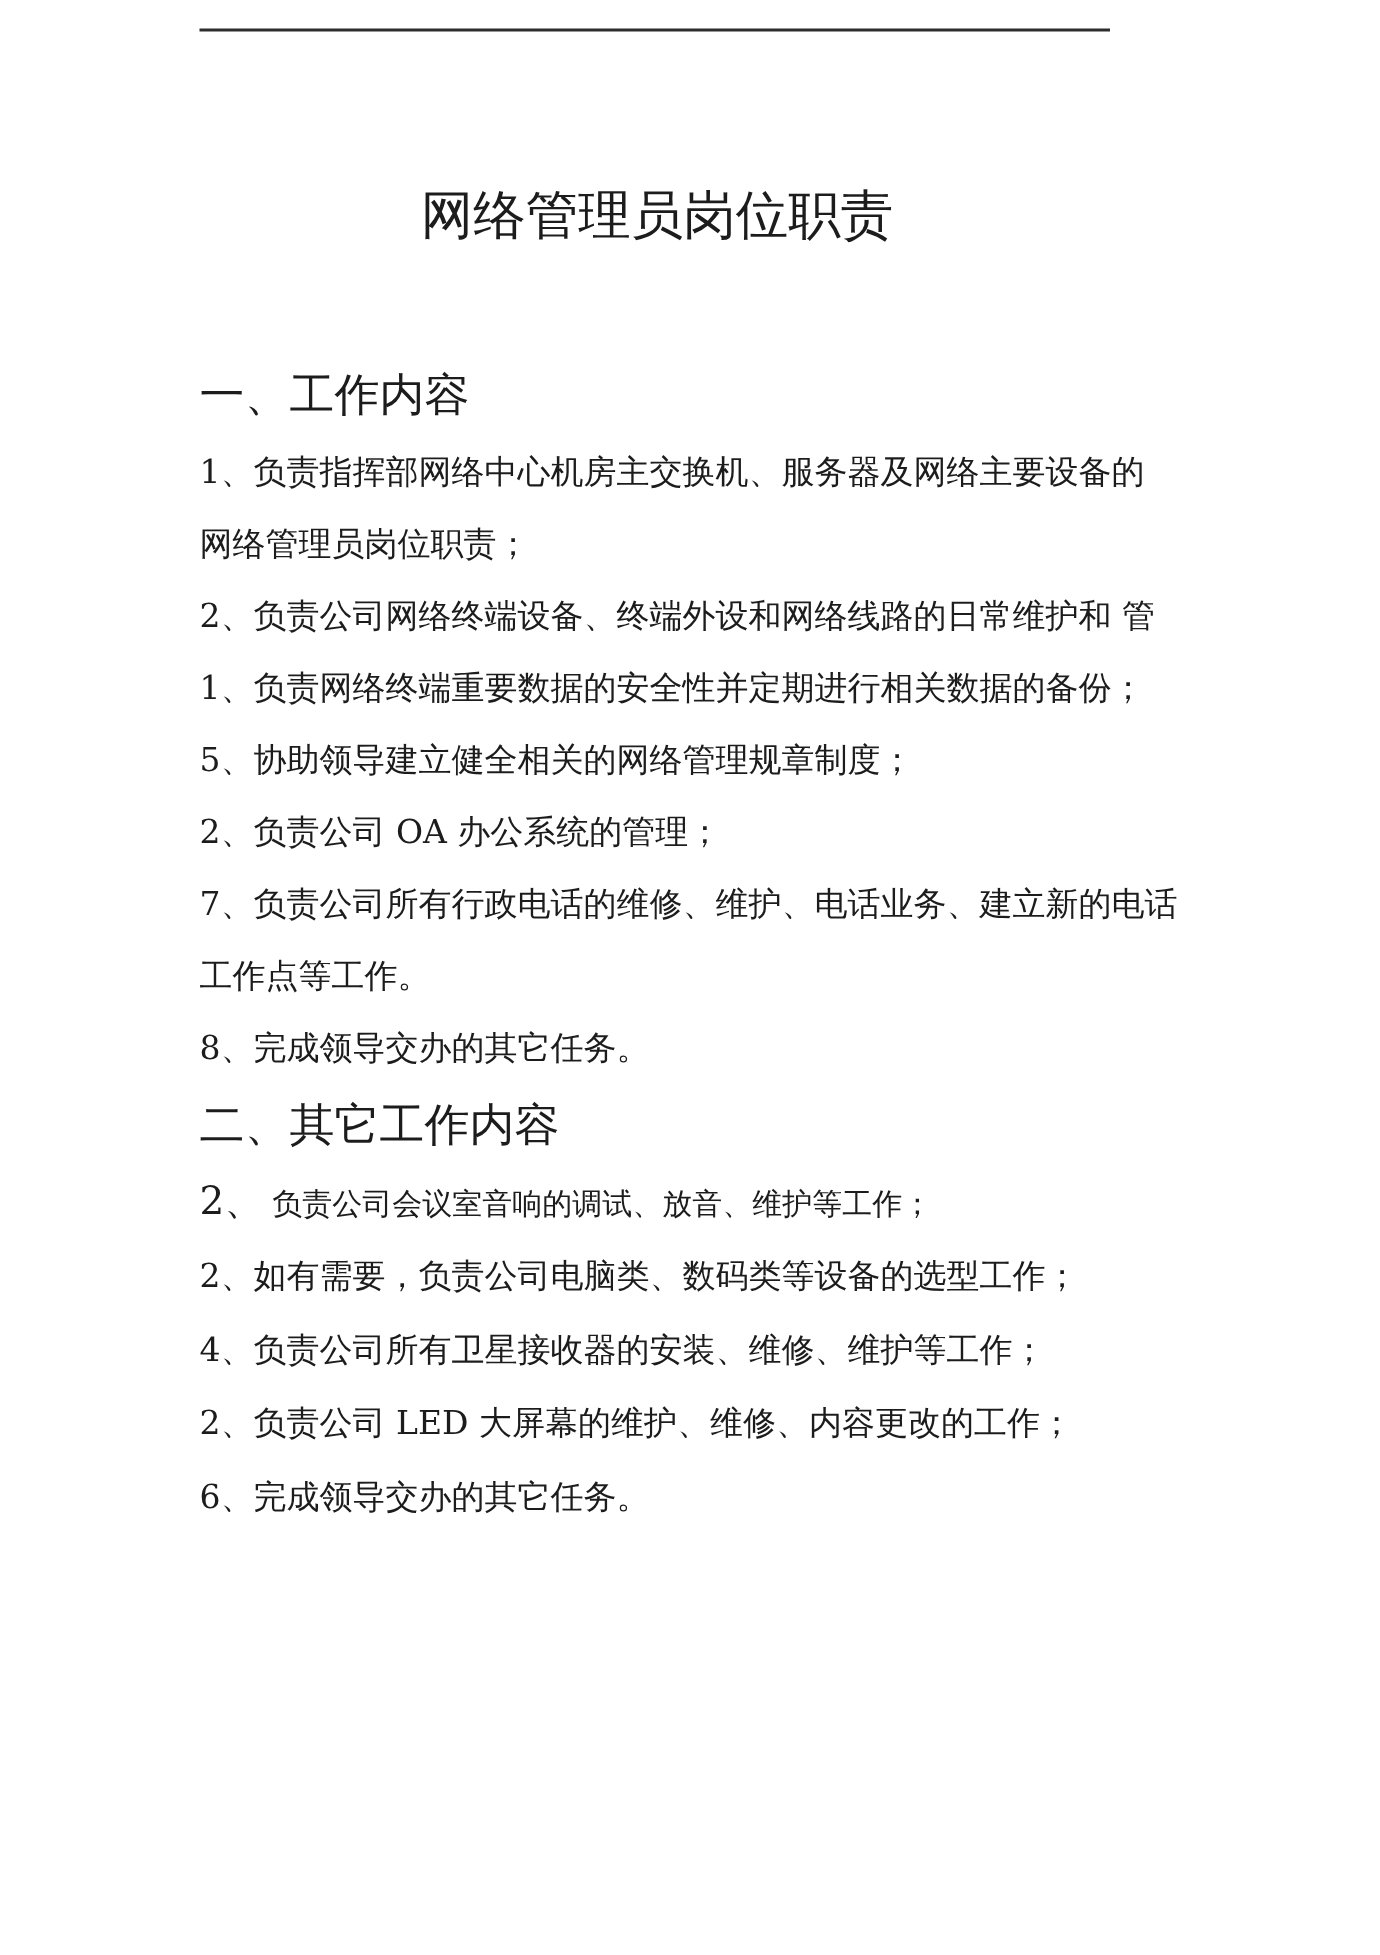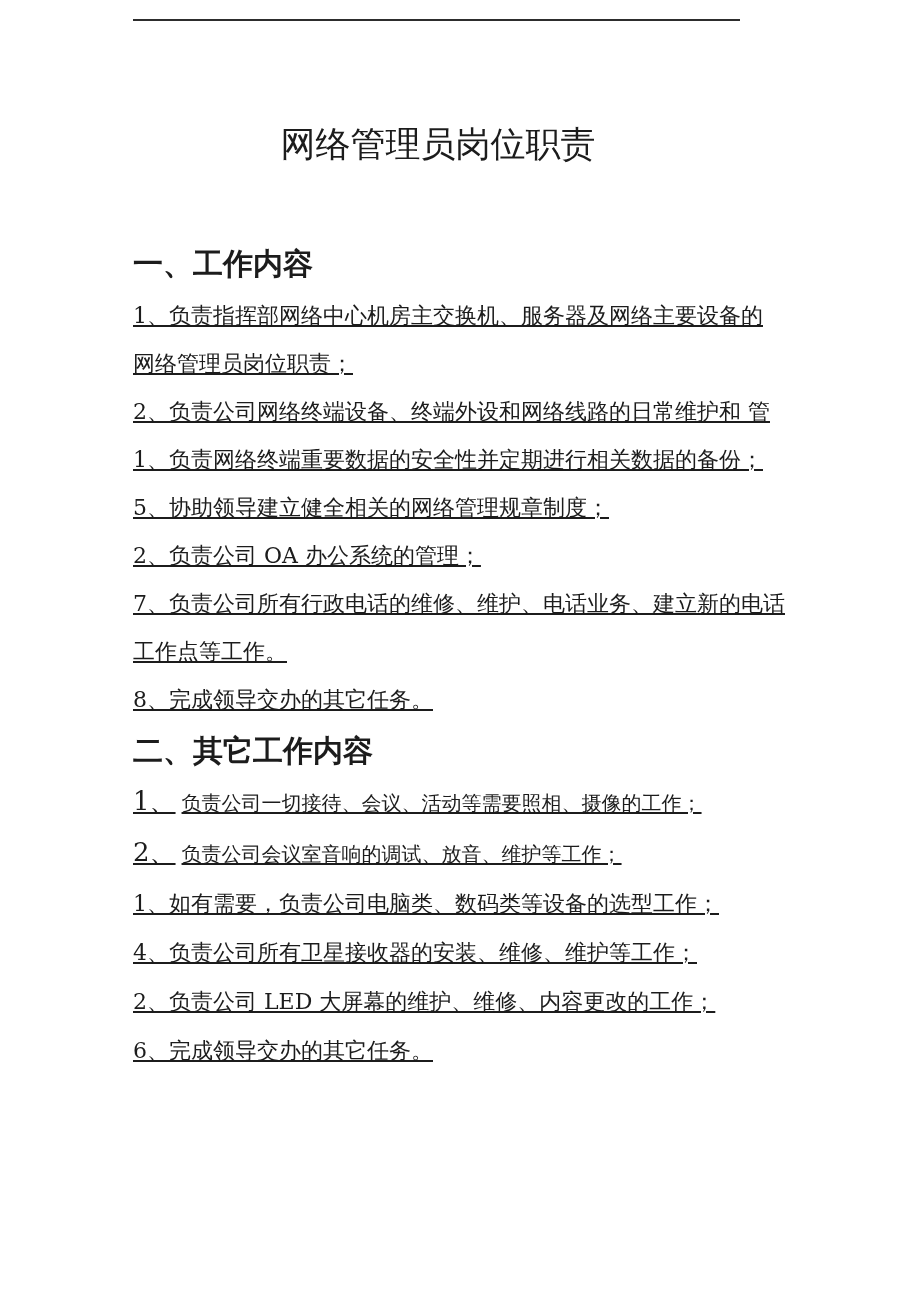--- a/index.html
+++ b/index.html
@@ -27,35 +27,34 @@
     font-size: 35px;
     font-weight: 500;
     line-height: 44px;
     text-align: center;
     letter-spacing: 0px;
     color: #1c1c1c;
   }
   .section-heading {
     margin: 0;
     font-size: 30px;
-    font-weight: 700;
+    font-weight: 400;
     line-height: 38px;
     color: #1c1c1c;
   }
   .sec-1 .section-heading { margin-top: 79px; }
   .sec-2 .section-heading { margin-top: 8px; }
   .section-lines { margin: 0; padding: 0; }
   .sec-1 .section-lines { margin-top: 9px; }
   .sec-2 .section-lines { margin-top: 7px; }
   .doc-line {
     font-size: 22px;
     line-height: 48px;
     white-space: pre;
     color: #1c1c1c;
-    text-decoration: underline;
   }
   .sec-2 .doc-line { line-height: 49px; }
   .doc-line .num { font-size: 22px; }
   .doc-line.big-num .num { font-size: 26px; margin-right: 6px; }
   .doc-line.big-num .txt { font-size: 20px; }
 </style>
 </head>
 <body>
 
 <div class="page">
@@ -86,25 +85,24 @@
           <div class="doc-line"><span class="num"></span><span class="txt">工作点等工作。</span></div>
 
           <div class="doc-line"><span class="num"></span><span class="txt">8、完成领导交办的其它任务。</span></div>
         </div>
     </section>
 
     <section class="doc-section sec-2">
       <h2 class="section-heading">二、其它工作内容</h2>
       <div class="section-lines">
 
-          <div class="doc-line big-num"><span class="num">1、</span><span class="txt">负责公司一切接待、会议、活动等需要照相、摄像的工作；</span></div>
 
           <div class="doc-line big-num"><span class="num">2、</span><span class="txt">负责公司会议室音响的调试、放音、维护等工作；</span></div>
 
-          <div class="doc-line"><span class="num"></span><span class="txt">1、如有需要，负责公司电脑类、数码类等设备的选型工作；</span></div>
+          <div class="doc-line"><span class="num"></span><span class="txt">2、如有需要，负责公司电脑类、数码类等设备的选型工作；</span></div>
 
           <div class="doc-line"><span class="num"></span><span class="txt">4、负责公司所有卫星接收器的安装、维修、维护等工作；</span></div>
 
           <div class="doc-line"><span class="num"></span><span class="txt">2、负责公司 LED 大屏幕的维护、维修、内容更改的工作；</span></div>
 
           <div class="doc-line"><span class="num"></span><span class="txt">6、完成领导交办的其它任务。</span></div>
         </div>
     </section>
   </div>
 </div>

